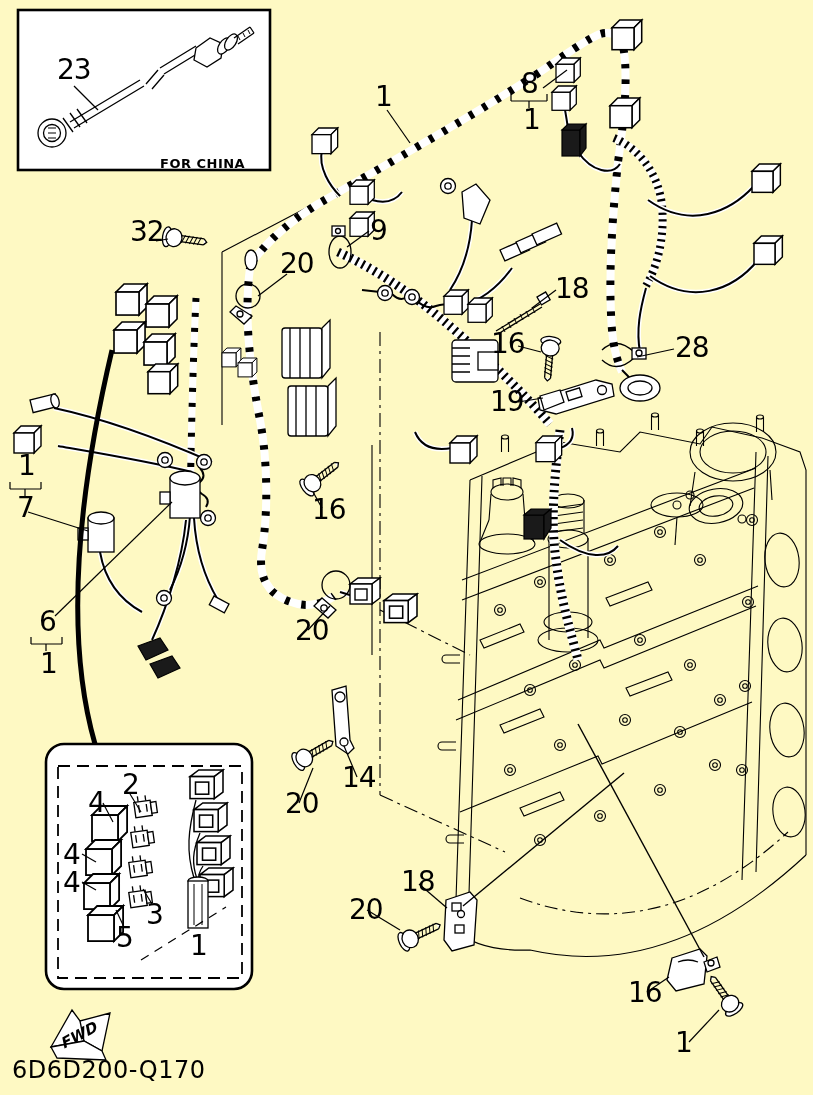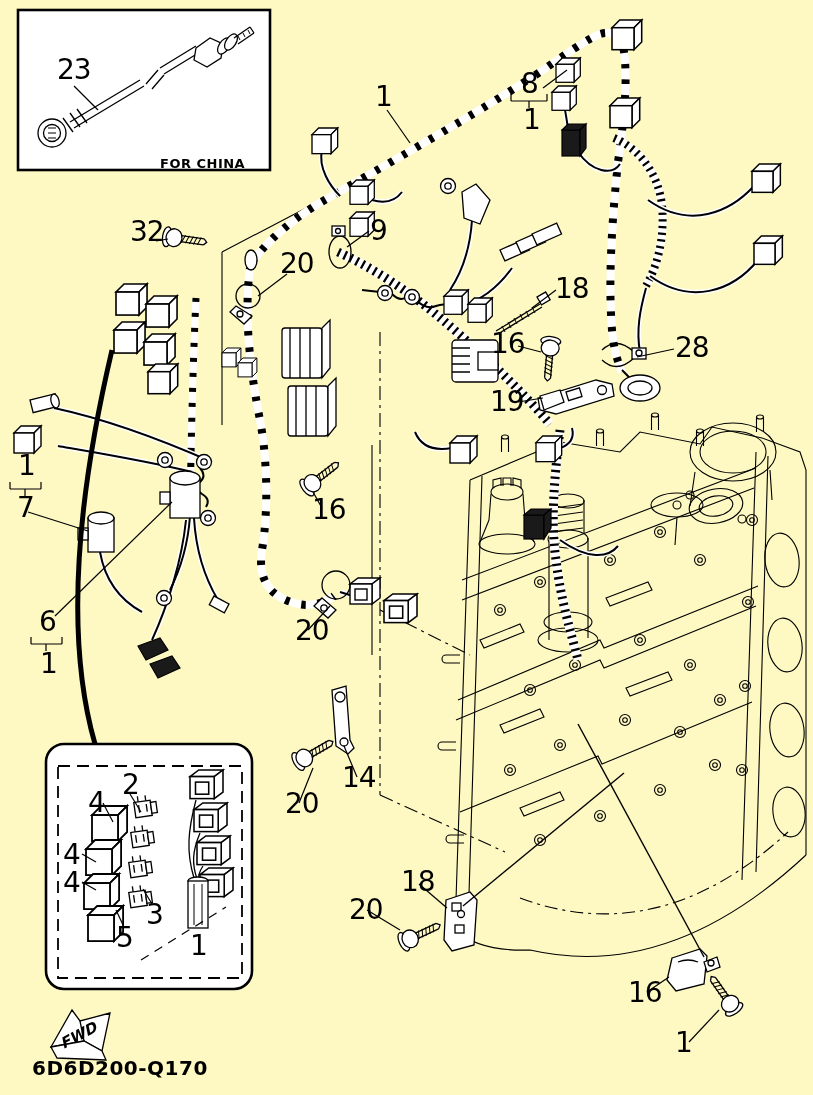--- a/index.html
+++ b/index.html
@@ -2,21 +2,21 @@
 <html><head>
 <meta charset="utf-8">
 <style>
   html,body{margin:0;padding:0;background:#e8e8e8;}
   .stage{position:relative;width:813px;height:1095px;background:#fef9c3;overflow:hidden;
          font-family:"DejaVu Sans","Liberation Sans",sans-serif;}
   .stage svg{position:absolute;left:0;top:0;}
   .callout{position:absolute;font-size:28px;line-height:1;color:#000;letter-spacing:-1px;
            font-family:"DejaVu Sans","Liberation Sans",sans-serif;}
   .inset-note{position:absolute;left:160px;top:156px;font-size:13px;font-weight:700;letter-spacing:.5px;color:#000;}
-  .part-code{position:absolute;left:32px;top:1056px;font-size:20px;color:#000;letter-spacing:.5px;font-weight:bold;}
+  .part-code{position:absolute;left:12px;top:1056px;font-size:24px;color:#000;letter-spacing:.5px;}
   .fwd-label{position:absolute;left:60px;top:1026px;font-size:15px;font-weight:700;font-style:italic;
              transform:rotate(-28deg) skewX(-6deg);color:#000;}
   
   .ln{stroke:#000;fill:none;stroke-width:1.3px;}
   .wh{fill:#fff;stroke:#000;stroke-width:1.3px;}
   .dk{fill:#1a1a1a;stroke:#000;stroke-width:1.2px;}
   .lead{stroke:#000;fill:none;stroke-width:1.2px;}
 </style>
 </head>
 <body>

